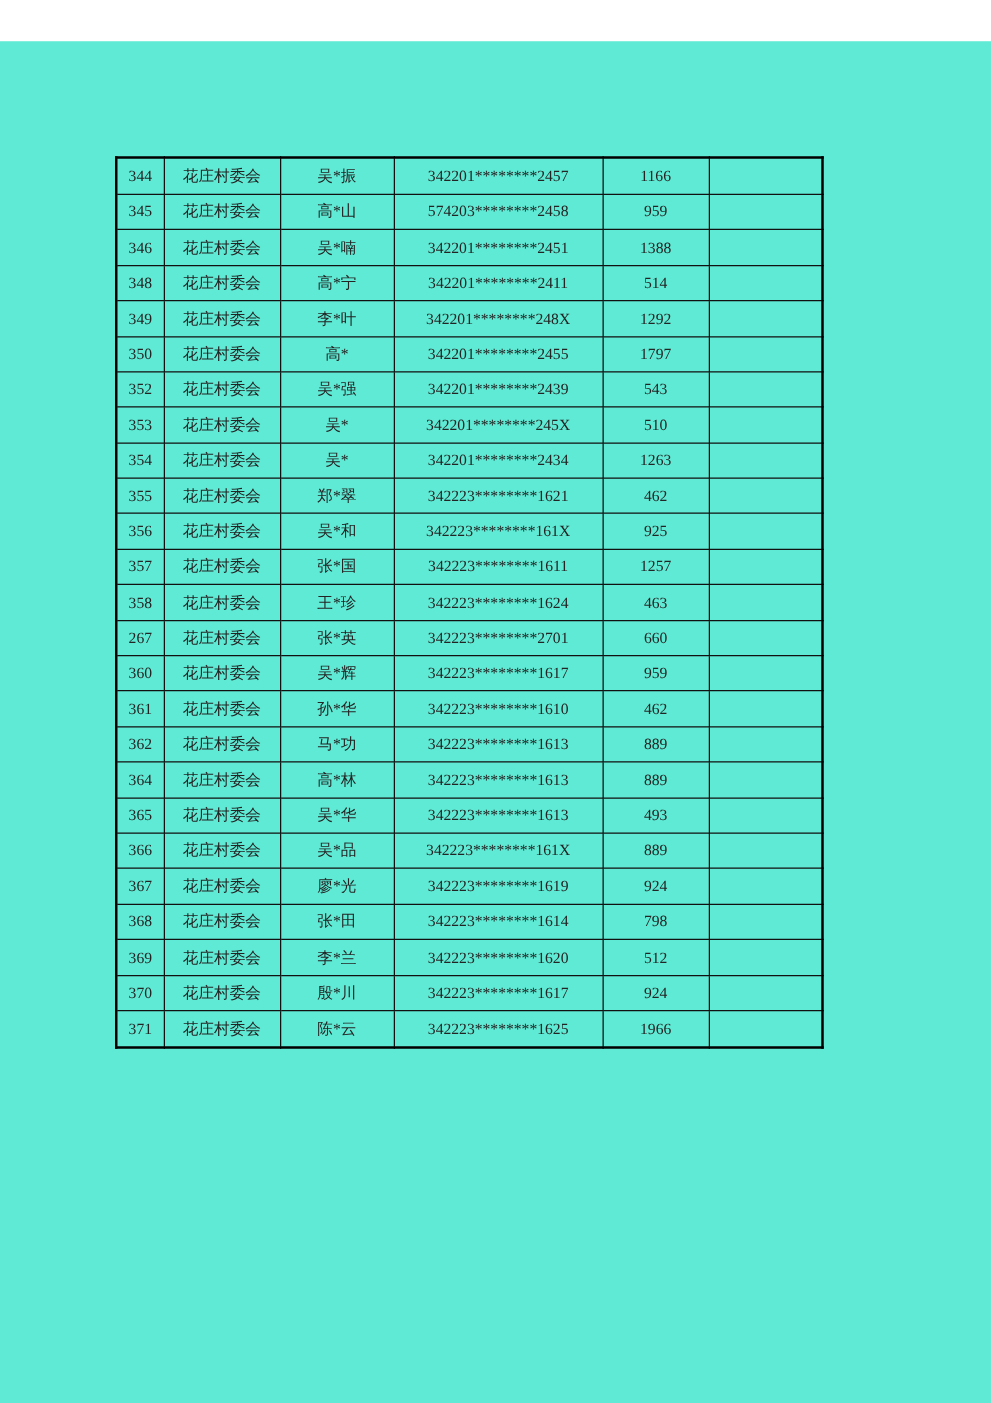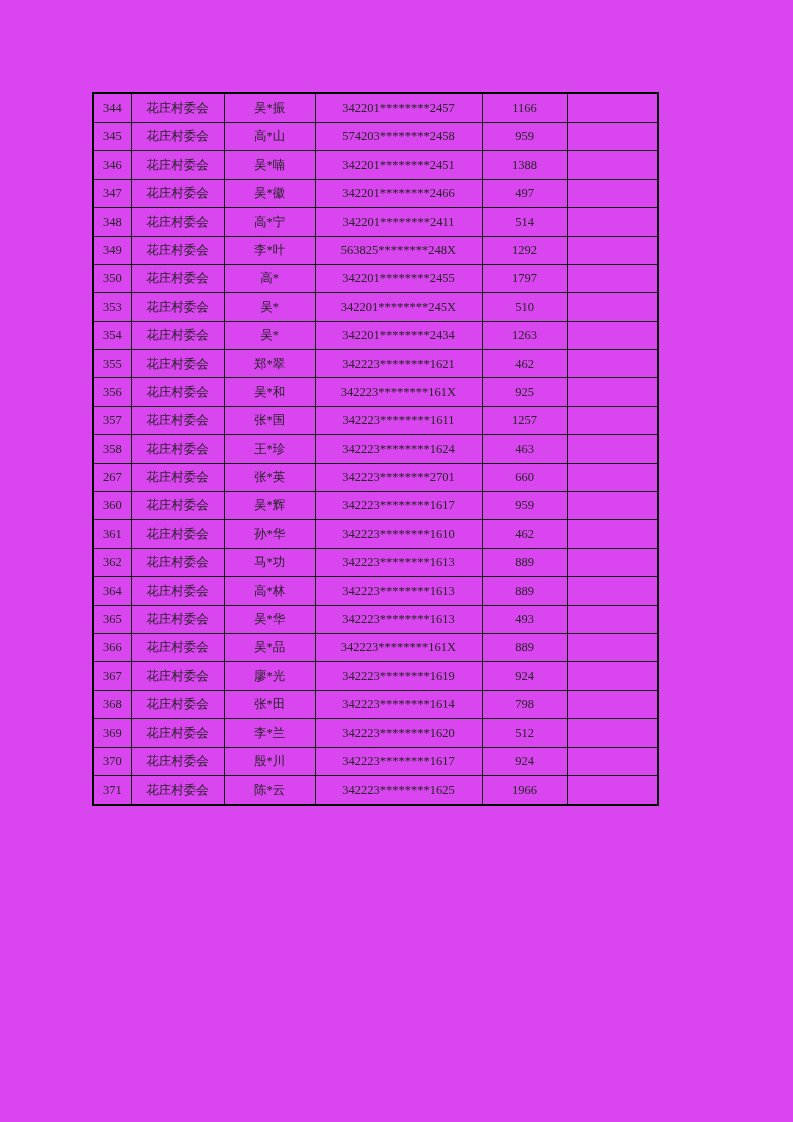--- a/index.html
+++ b/index.html
@@ -9,21 +9,22 @@
   body {
     width: 793px;
     height: 1122px;
     background: #ffffff;
     position: relative;
     font-family: "Liberation Serif", "DejaVu Serif", serif;
   }
   .page {
     position: absolute;
     inset: 0;
-    background: #d946ef;
+    background: #5eead4;
+    margin-top: 33px;
   }
   table.doc-table {
     position: absolute;
     left: 92px;
     top: 92px;
     width: 565px;
     height: 714px;
     border-collapse: collapse;
     table-layout: fixed;
     border: 2px solid #000000;
@@ -78,49 +79,49 @@
         </tr>
         <tr>
           <td>346</td>
           <td>花庄村委会</td>
           <td>吴*喃</td>
           <td>342201********2451</td>
           <td>1388</td>
           <td></td>
         </tr>
         <tr>
-          <td>347</td>
-          <td>花庄村委会</td>
-          <td>吴*徽</td>
-          <td>342201********2466</td>
-          <td>497</td>
-          <td></td>
-        </tr>
-        <tr>
           <td>348</td>
           <td>花庄村委会</td>
           <td>高*宁</td>
           <td>342201********2411</td>
           <td>514</td>
           <td></td>
         </tr>
         <tr>
           <td>349</td>
           <td>花庄村委会</td>
           <td>李*叶</td>
-          <td>563825********248X</td>
+          <td>342201********248X</td>
           <td>1292</td>
           <td></td>
         </tr>
         <tr>
           <td>350</td>
           <td>花庄村委会</td>
           <td>高*</td>
           <td>342201********2455</td>
           <td>1797</td>
+          <td></td>
+        </tr>
+        <tr>
+          <td>352</td>
+          <td>花庄村委会</td>
+          <td>吴*强</td>
+          <td>342201********2439</td>
+          <td>543</td>
           <td></td>
         </tr>
         <tr>
           <td>353</td>
           <td>花庄村委会</td>
           <td>吴*</td>
           <td>342201********245X</td>
           <td>510</td>
           <td></td>
         </tr>

